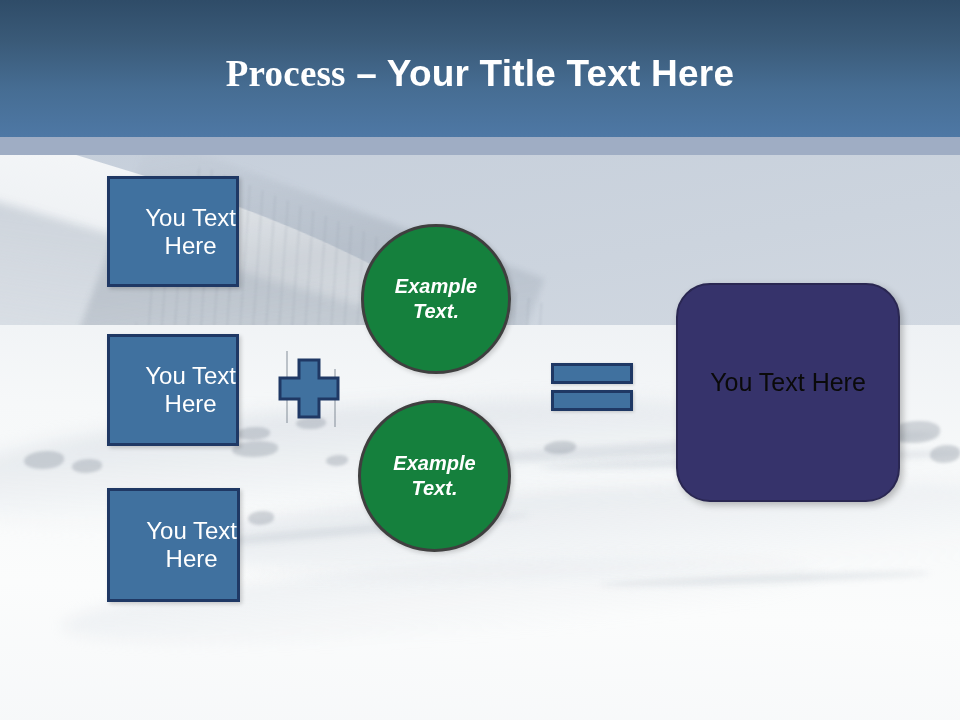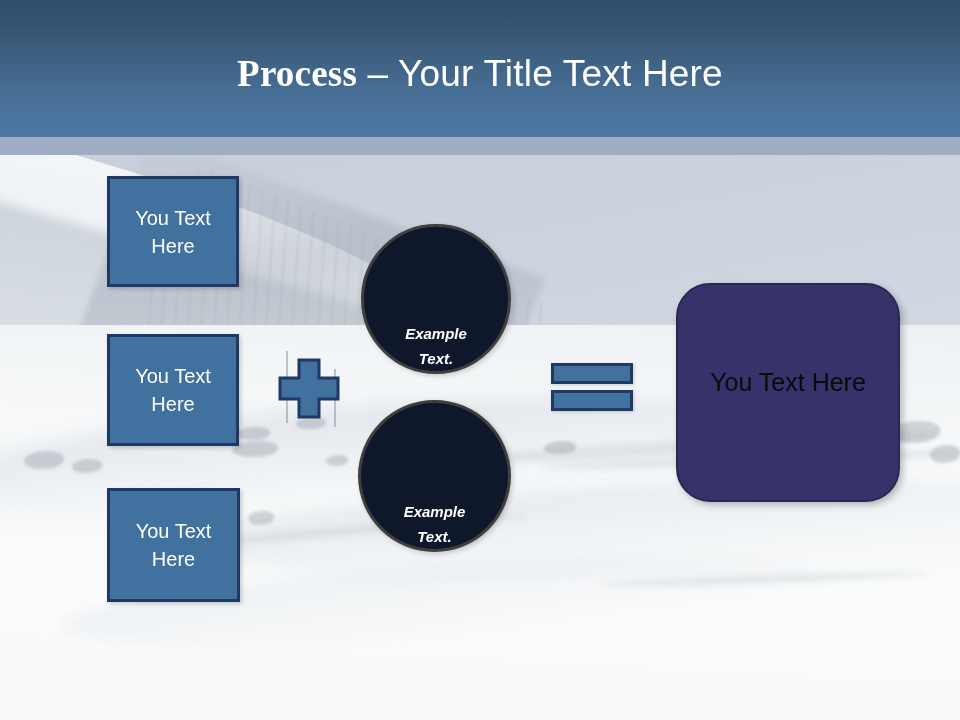--- a/index.html
+++ b/index.html
@@ -161,35 +161,35 @@
     top: 52px;
     width: 960px;
     text-align: center;
     color: #ffffff;
     font-size: 37px;
     line-height: 44px;
     letter-spacing: 0.2px;
     white-space: nowrap;
   }
   .slide-title .strong { font-weight: bold; font-family: Liberation Serif, serif; }
-  .slide-title .light  { font-weight: normal; }
+  .slide-title .light  { font-weight: bold; }
 
   
   .blue-box {
     position: absolute;
     box-sizing: border-box;
     background: #40719f;
     border: 3px solid #1f3864;
     color: #ffffff;
-    font-size: 20px;
+    font-size: 24px;
     line-height: 28px;
     text-align: center;
     display: flex;
     align-items: center;
-    justify-content: center;
+    justify-content: flex-end;
     box-shadow: 2px 2px 4px rgba(0,0,0,0.18);
   }
   #blue-box-1 { left: 107px; top: 176px; width: 132px; height: 111px; }
   #blue-box-2 { left: 107px; top: 334px; width: 132px; height: 112px; }
   #blue-box-3 { left: 107px; top: 488px; width: 133px; height: 114px; }
 
   
   .plus {
     position: absolute;
     left: 278px;
@@ -197,30 +197,30 @@
     width: 62px;
     height: 61px;
   }
   .plus svg { display: block; }
 
   
   .gray-circle {
     position: absolute;
     box-sizing: border-box;
     border-radius: 50%;
-    background: #0f172a;
+    background: #15803d;
     border: 3px solid #3f3f3f;
     color: #ffffff;
-    font-size: 15px;
+    font-size: 20px;
     line-height: 25px;
     font-style: italic;
     font-weight: bold;
     text-align: center;
     display: flex;
-    align-items: flex-end;
+    align-items: center;
     justify-content: center;
     box-shadow: 2px 2px 5px rgba(0,0,0,0.18);
   }
   #gray-circle-1 { left: 361px; top: 224px; width: 150px; height: 150px; }
   #gray-circle-2 { left: 358px; top: 400px; width: 153px; height: 152px; }
 
   
   .equals { position: absolute; left: 551px; top: 363px; width: 82px; height: 49px; }
   .equals-bar {
     position: absolute;

